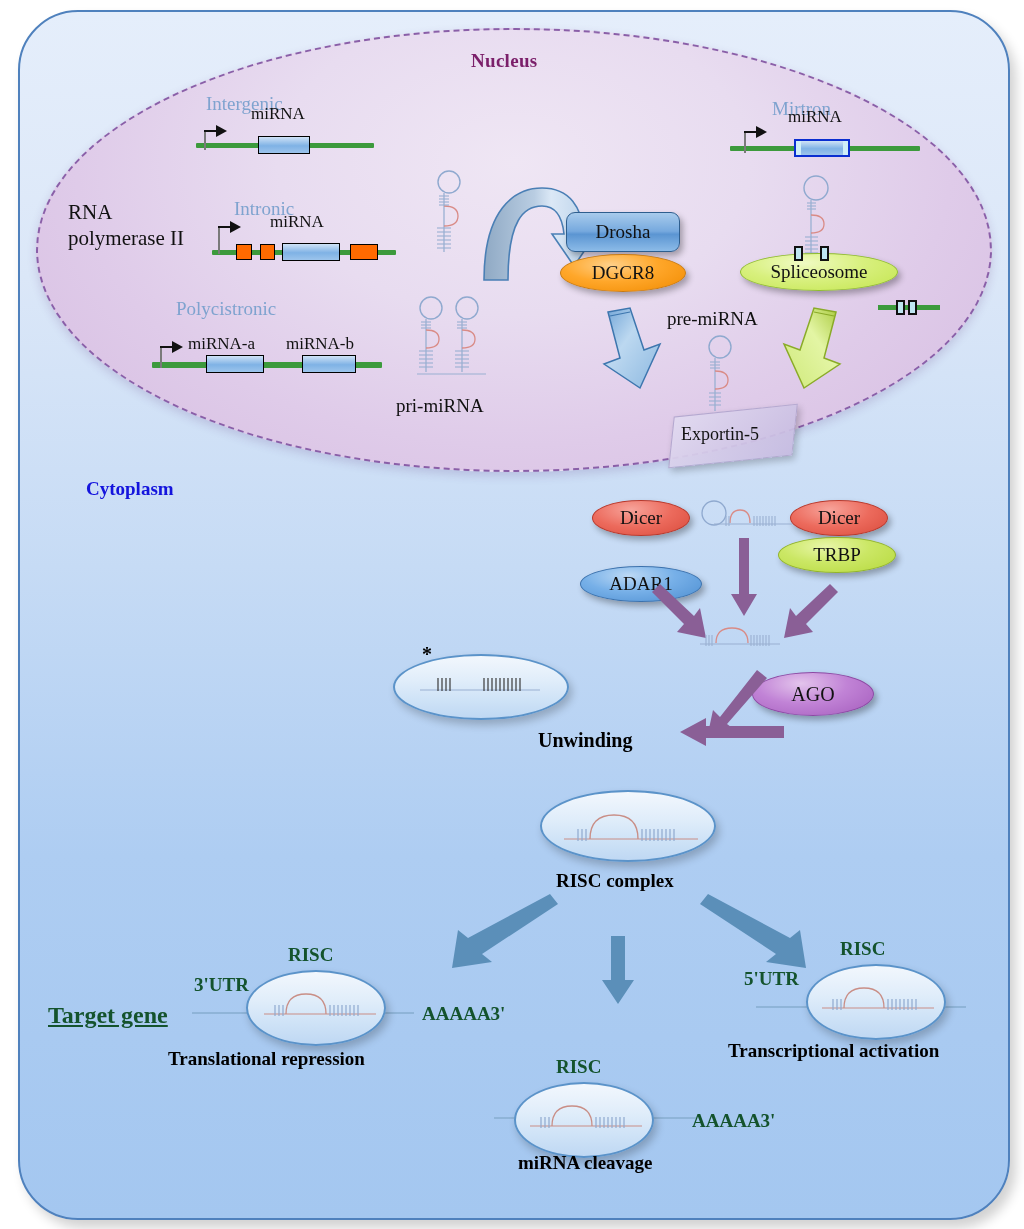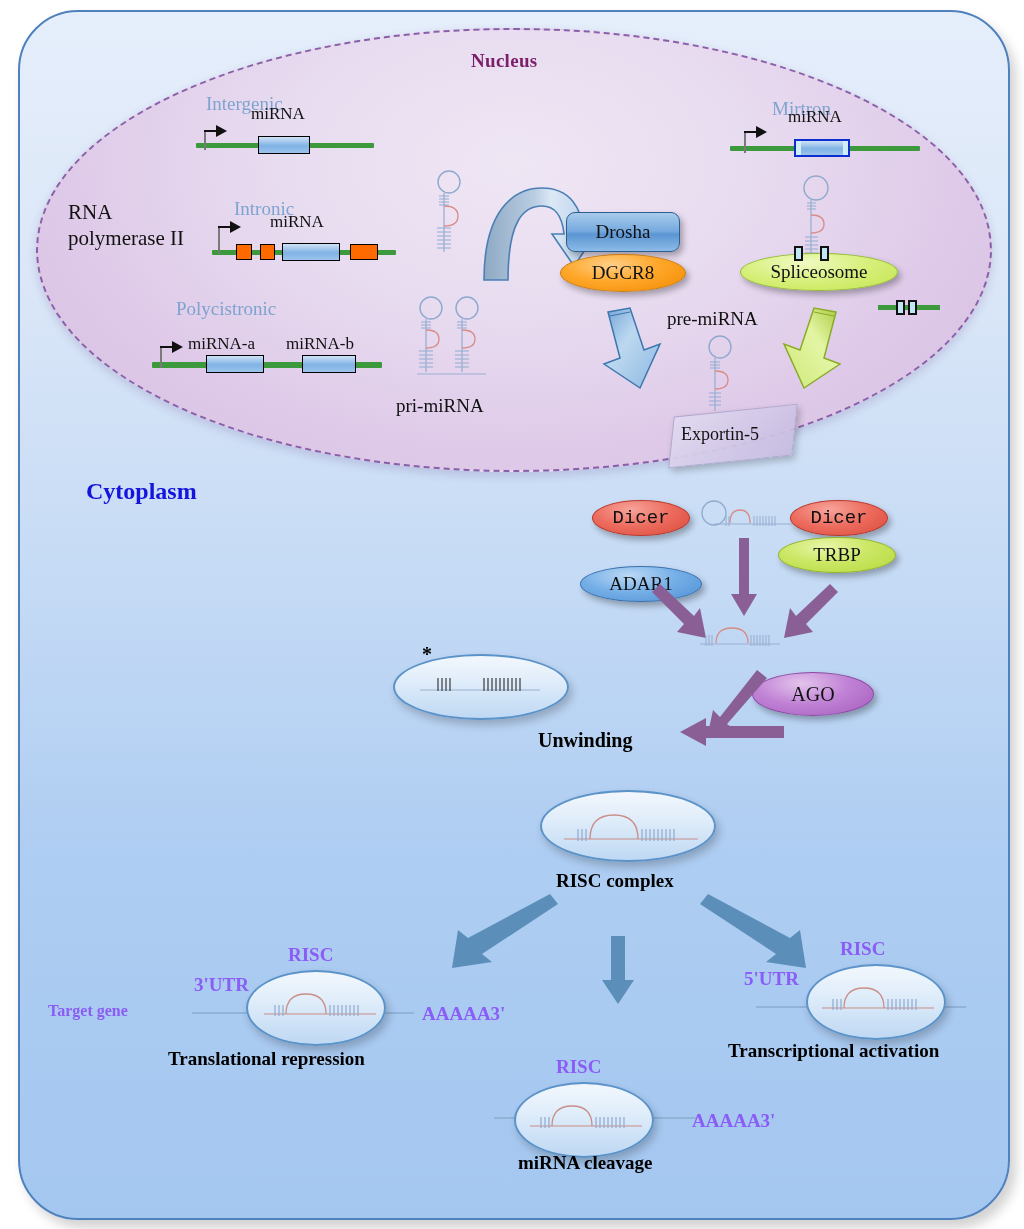--- a/index.html
+++ b/index.html
@@ -24,29 +24,29 @@
     background:radial-gradient(ellipse at 50% 30%,#efe6f4 0%,#e8dcf0 35%,#dfcbe9 65%,#d5bbe0 100%);
     box-shadow:0 4px 10px rgba(90,50,120,.18);
   }
   .nucleus-label{
     position:absolute;left:471px;top:50px;
     font-size:19px;font-weight:bold;color:#7b1f6a;
     font-family:"Liberation Serif", serif;letter-spacing:.3px;
   }
   .cytoplasm-label{
     position:absolute;left:86px;top:478px;
-    font-size:24px;font-weight:bold;color:#1414dd;
+    font-size:19px;font-weight:bold;color:#1414dd;
     font-family:"Liberation Serif", serif;
   }
 
   
   .lbl{position:absolute;white-space:nowrap;font-family:"Liberation Serif", serif;}
   .cat{font-size:19px;color:#7fa3cf;}
   .plain{font-size:21px;color:#111;}
-  .bold{font-size:17px;color:#8b5cf6;font-weight:bold;}
+  .bold{font-size:17px;color:#14532d;font-weight:bold;}
   .boldbig{font-size:18px;color:#000;font-weight:bold;}
 
   
   .gene{position:absolute;}
   .gene-line{position:absolute;height:5px;background:#3c9a3c;border-radius:1px;top:18px;left:0;}
   .tss{position:absolute;left:0;top:0;width:26px;height:22px;}
   .tss .v{position:absolute;left:0;top:2px;width:2px;height:20px;background:#7a7a7a;}
   .tss .h{position:absolute;left:0;top:2px;width:14px;height:2px;background:#111;}
   .tss .head{position:absolute;left:12px;top:-3px;width:0;height:0;
     border-top:6px solid transparent;border-bottom:6px solid transparent;border-left:11px solid #111;}
@@ -71,21 +71,21 @@
   .pill{
     position:absolute;display:flex;align-items:center;justify-content:center;
     font-family:"Liberation Serif", serif;font-size:19px;color:#111;
     box-shadow:3px 4px 6px rgba(0,0,0,.3);
   }
   .rect-pill{border-radius:9px;border:1px solid #2e5e8e;
     background:linear-gradient(to bottom,#9cc3e8 0%,#6ba4dc 45%,#4f8ecb 55%,#79 afe3 100%);
     background:linear-gradient(to bottom,#a8cbec 0%,#76a9de 48%,#5b95d2 56%,#8cbbe8 100%);}
   .ell-pill{border-radius:50%;}
   .orange{background:radial-gradient(ellipse at 40% 28%,#ffd089 0%,#ffa72a 45%,#f08a00 100%);border:1px solid #c87a10;}
-  .red{background:radial-gradient(ellipse at 40% 25%,#f7a39a 0%,#ec6a5c 50%,#d94b3c 100%);border:1px solid #b8392c;font-family:Liberation Mono, monospace;}
+  .red{background:radial-gradient(ellipse at 40% 25%,#f7a39a 0%,#ec6a5c 50%,#d94b3c 100%);border:1px solid #b8392c;}
   .blueell{background:radial-gradient(ellipse at 40% 25%,#bcd9f5 0%,#77b0e8 45%,#4d8ed1 100%);border:1px solid #3c72ad;}
   .greenell{background:radial-gradient(ellipse at 40% 25%,#e8f6a8 0%,#cbe765 45%,#b6d93d 100%);border:1px solid #93b42b;}
   .purpleell{background:radial-gradient(ellipse at 40% 25%,#e3c4ec 0%,#c183d6 45%,#a45cbc 100%);border:1px solid #8c49a3;}
   .spliceosome{background:radial-gradient(ellipse at 40% 25%,#f0fbc4 0%,#d8f07e 45%,#c3e54e 100%);border:1.5px solid #8fbc2e;}
 
   
   .exportin{
     position:absolute;width:120px;height:50px;
     background:linear-gradient(135deg,rgba(225,218,240,.95),rgba(198,186,224,.92));
     border:1px solid #b3a8cf;
@@ -442,21 +442,21 @@
   <svg class="arrow" style="left:440px;top:892px;" width="120" height="60">
     <path d="M110 2 L118 12 L42 62 L52 70 L12 76 L18 38 L28 46 Z" fill="#5b8fb9" stroke="none"></path>
   </svg>
   <svg class="arrow" style="left:598px;top:936px;" width="40" height="70">
     <path d="M13 0 L27 0 L27 44 L36 44 L20 68 L4 44 L13 44 Z" fill="#5b8fb9"></path>
   </svg>
   <svg class="arrow" style="left:700px;top:892px;" width="120" height="60">
     <path d="M8 2 L0 12 L76 62 L66 70 L106 76 L100 38 L90 46 Z" fill="#5b8fb9"></path>
   </svg>
 
-  <div class="lbl bold" style="left:48px;top:1002px;font-size:16px;">Target gene</div>
+  <div class="lbl bold" style="left:48px;top:1002px;font-size:24px;text-decoration:underline;">Target gene</div>
   <div class="mrna-line" style="left:192px;top:1012px;width:222px;"></div>
   <div class="lbl bold" style="left:194px;top:974px;font-size:19px;">3'UTR</div>
   <div class="lbl bold" style="left:288px;top:944px;font-size:19px;">RISC</div>
   <div class="oval" style="left:246px;top:970px;width:136px;height:72px;"></div>
   <svg class="hp" style="left:262px;top:986px;" width="120" height="40">
     <line x1="2" y1="28" x2="114" y2="28" stroke="#c98e86" stroke-width="1.2"></line>
     <path d="M24 28 q0 -20 20 -20 q20 0 20 20" fill="none" stroke="#c98e86" stroke-width="1.3"></path>
     <g stroke="#8fa9cf" stroke-width="1.2">
       <line x1="13" y1="19" x2="13" y2="30"></line>
         <line x1="17" y1="19" x2="17" y2="30"></line>

